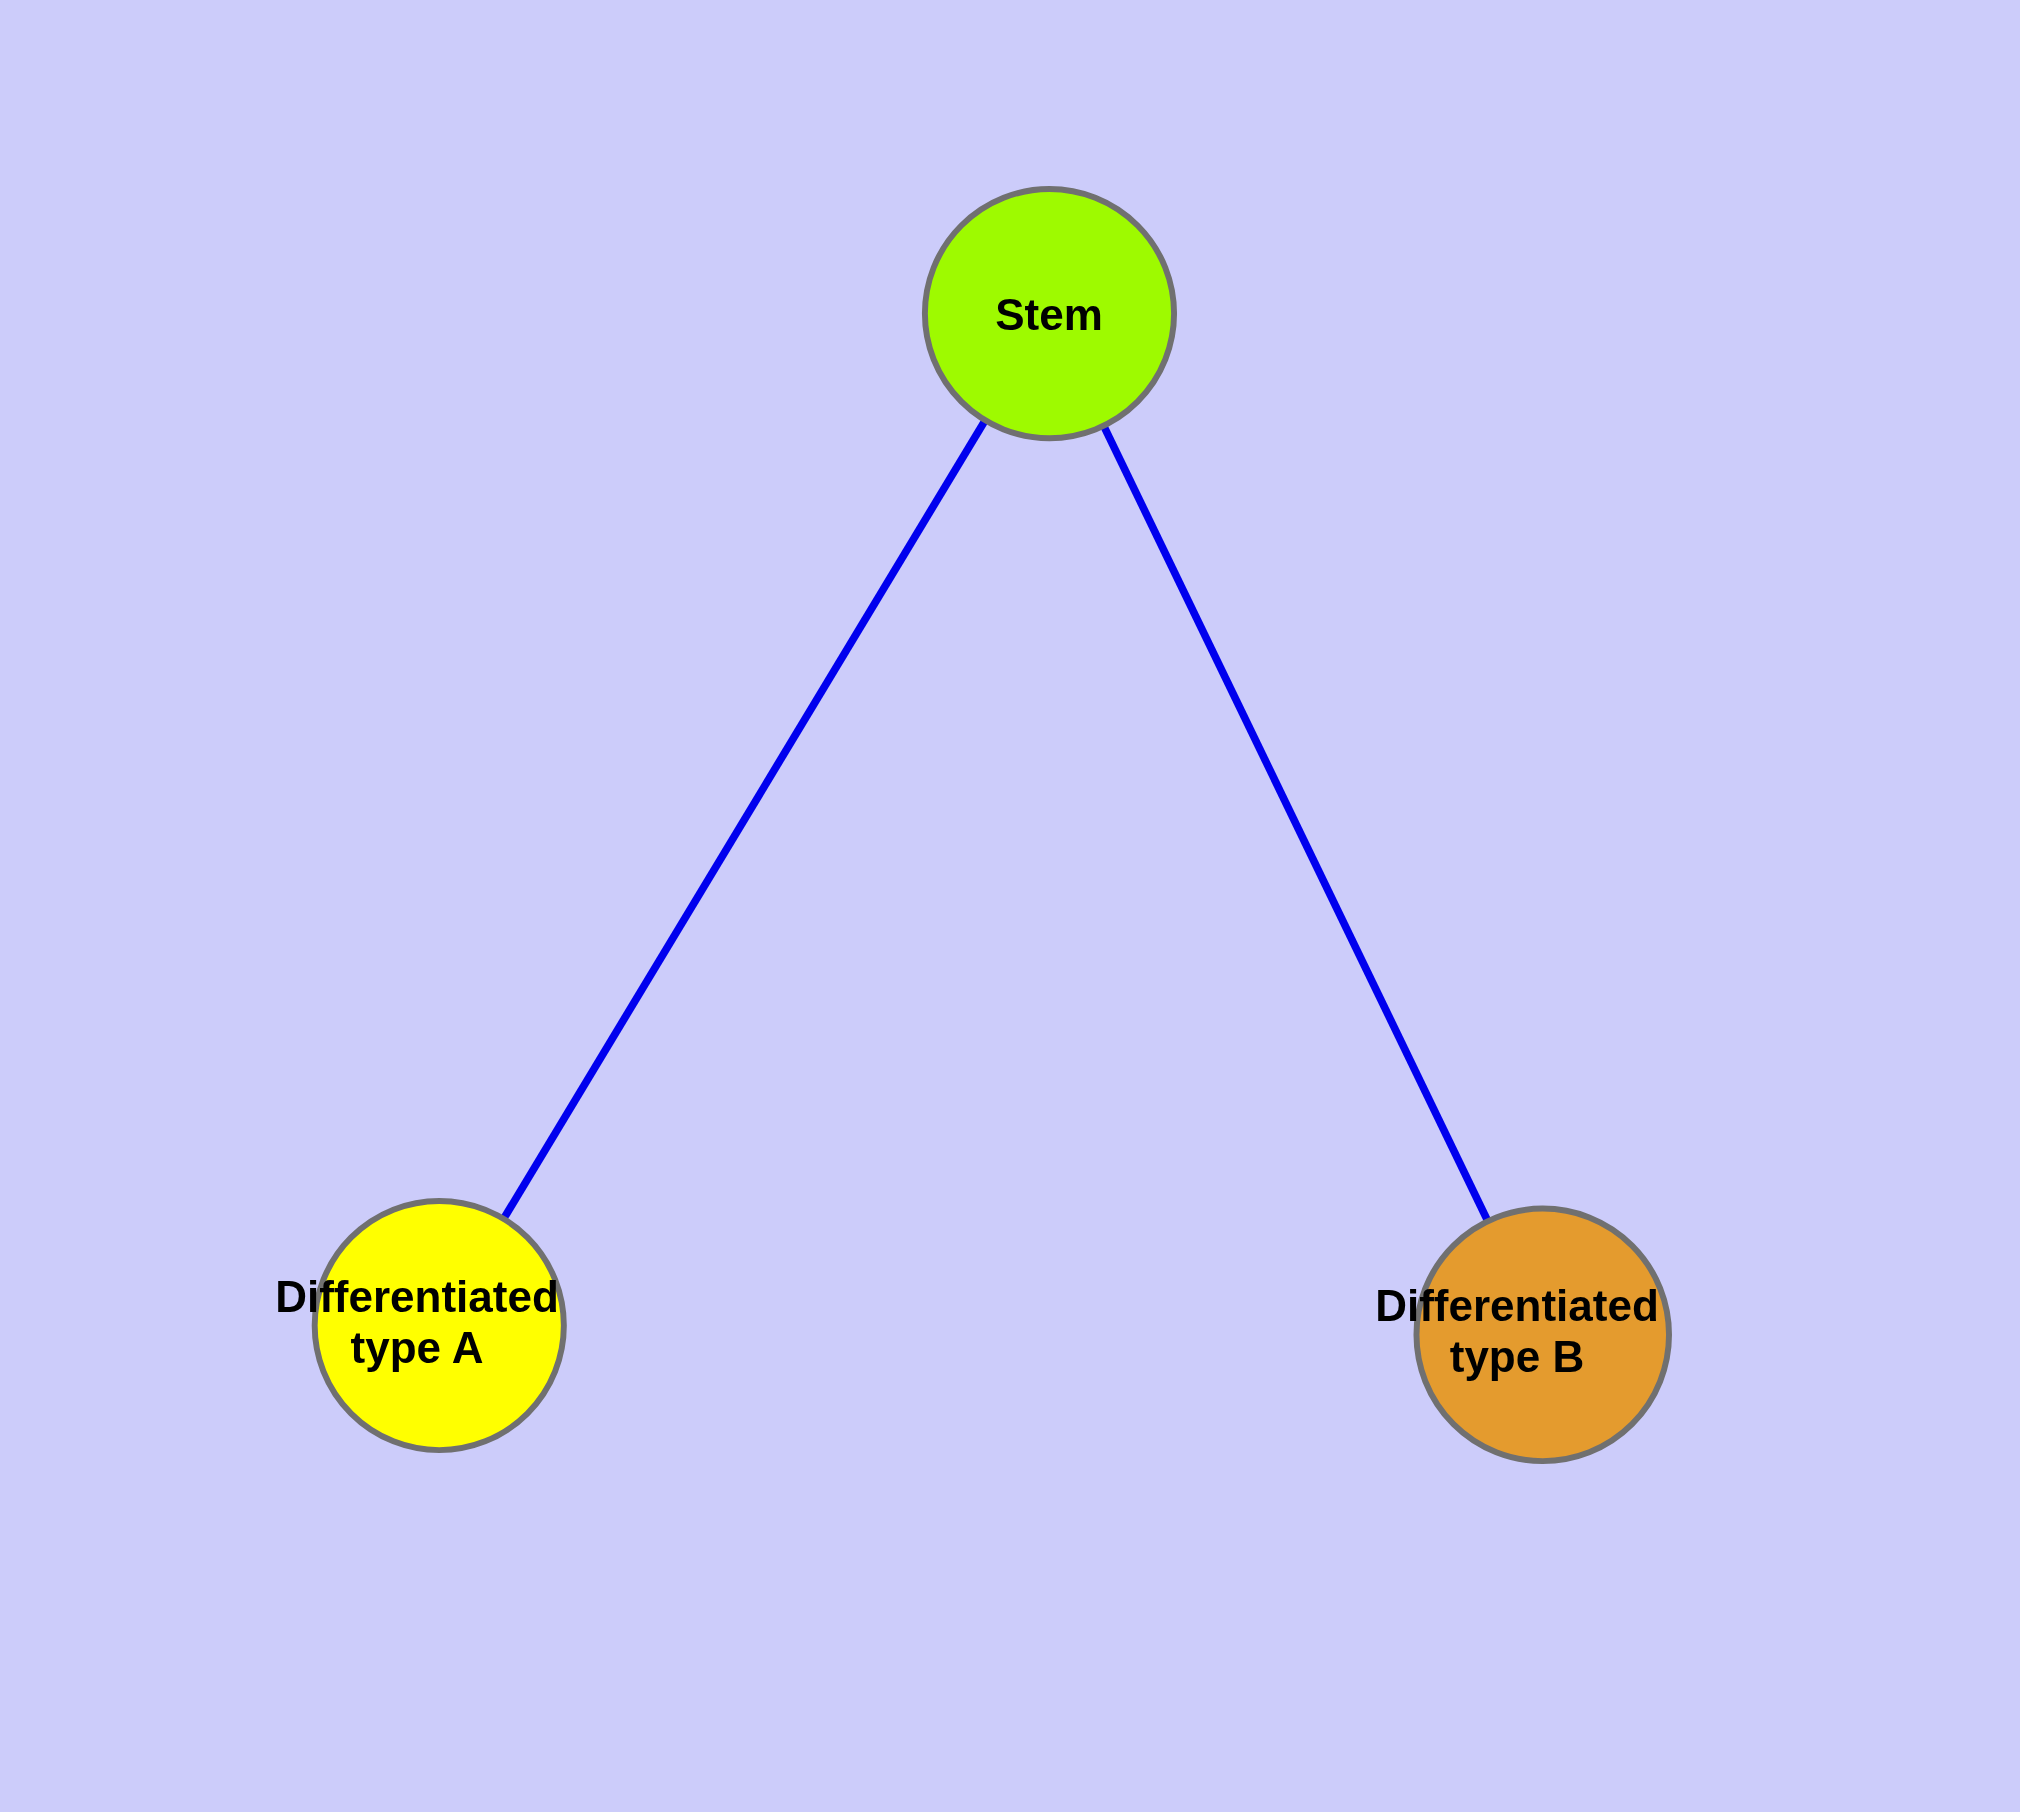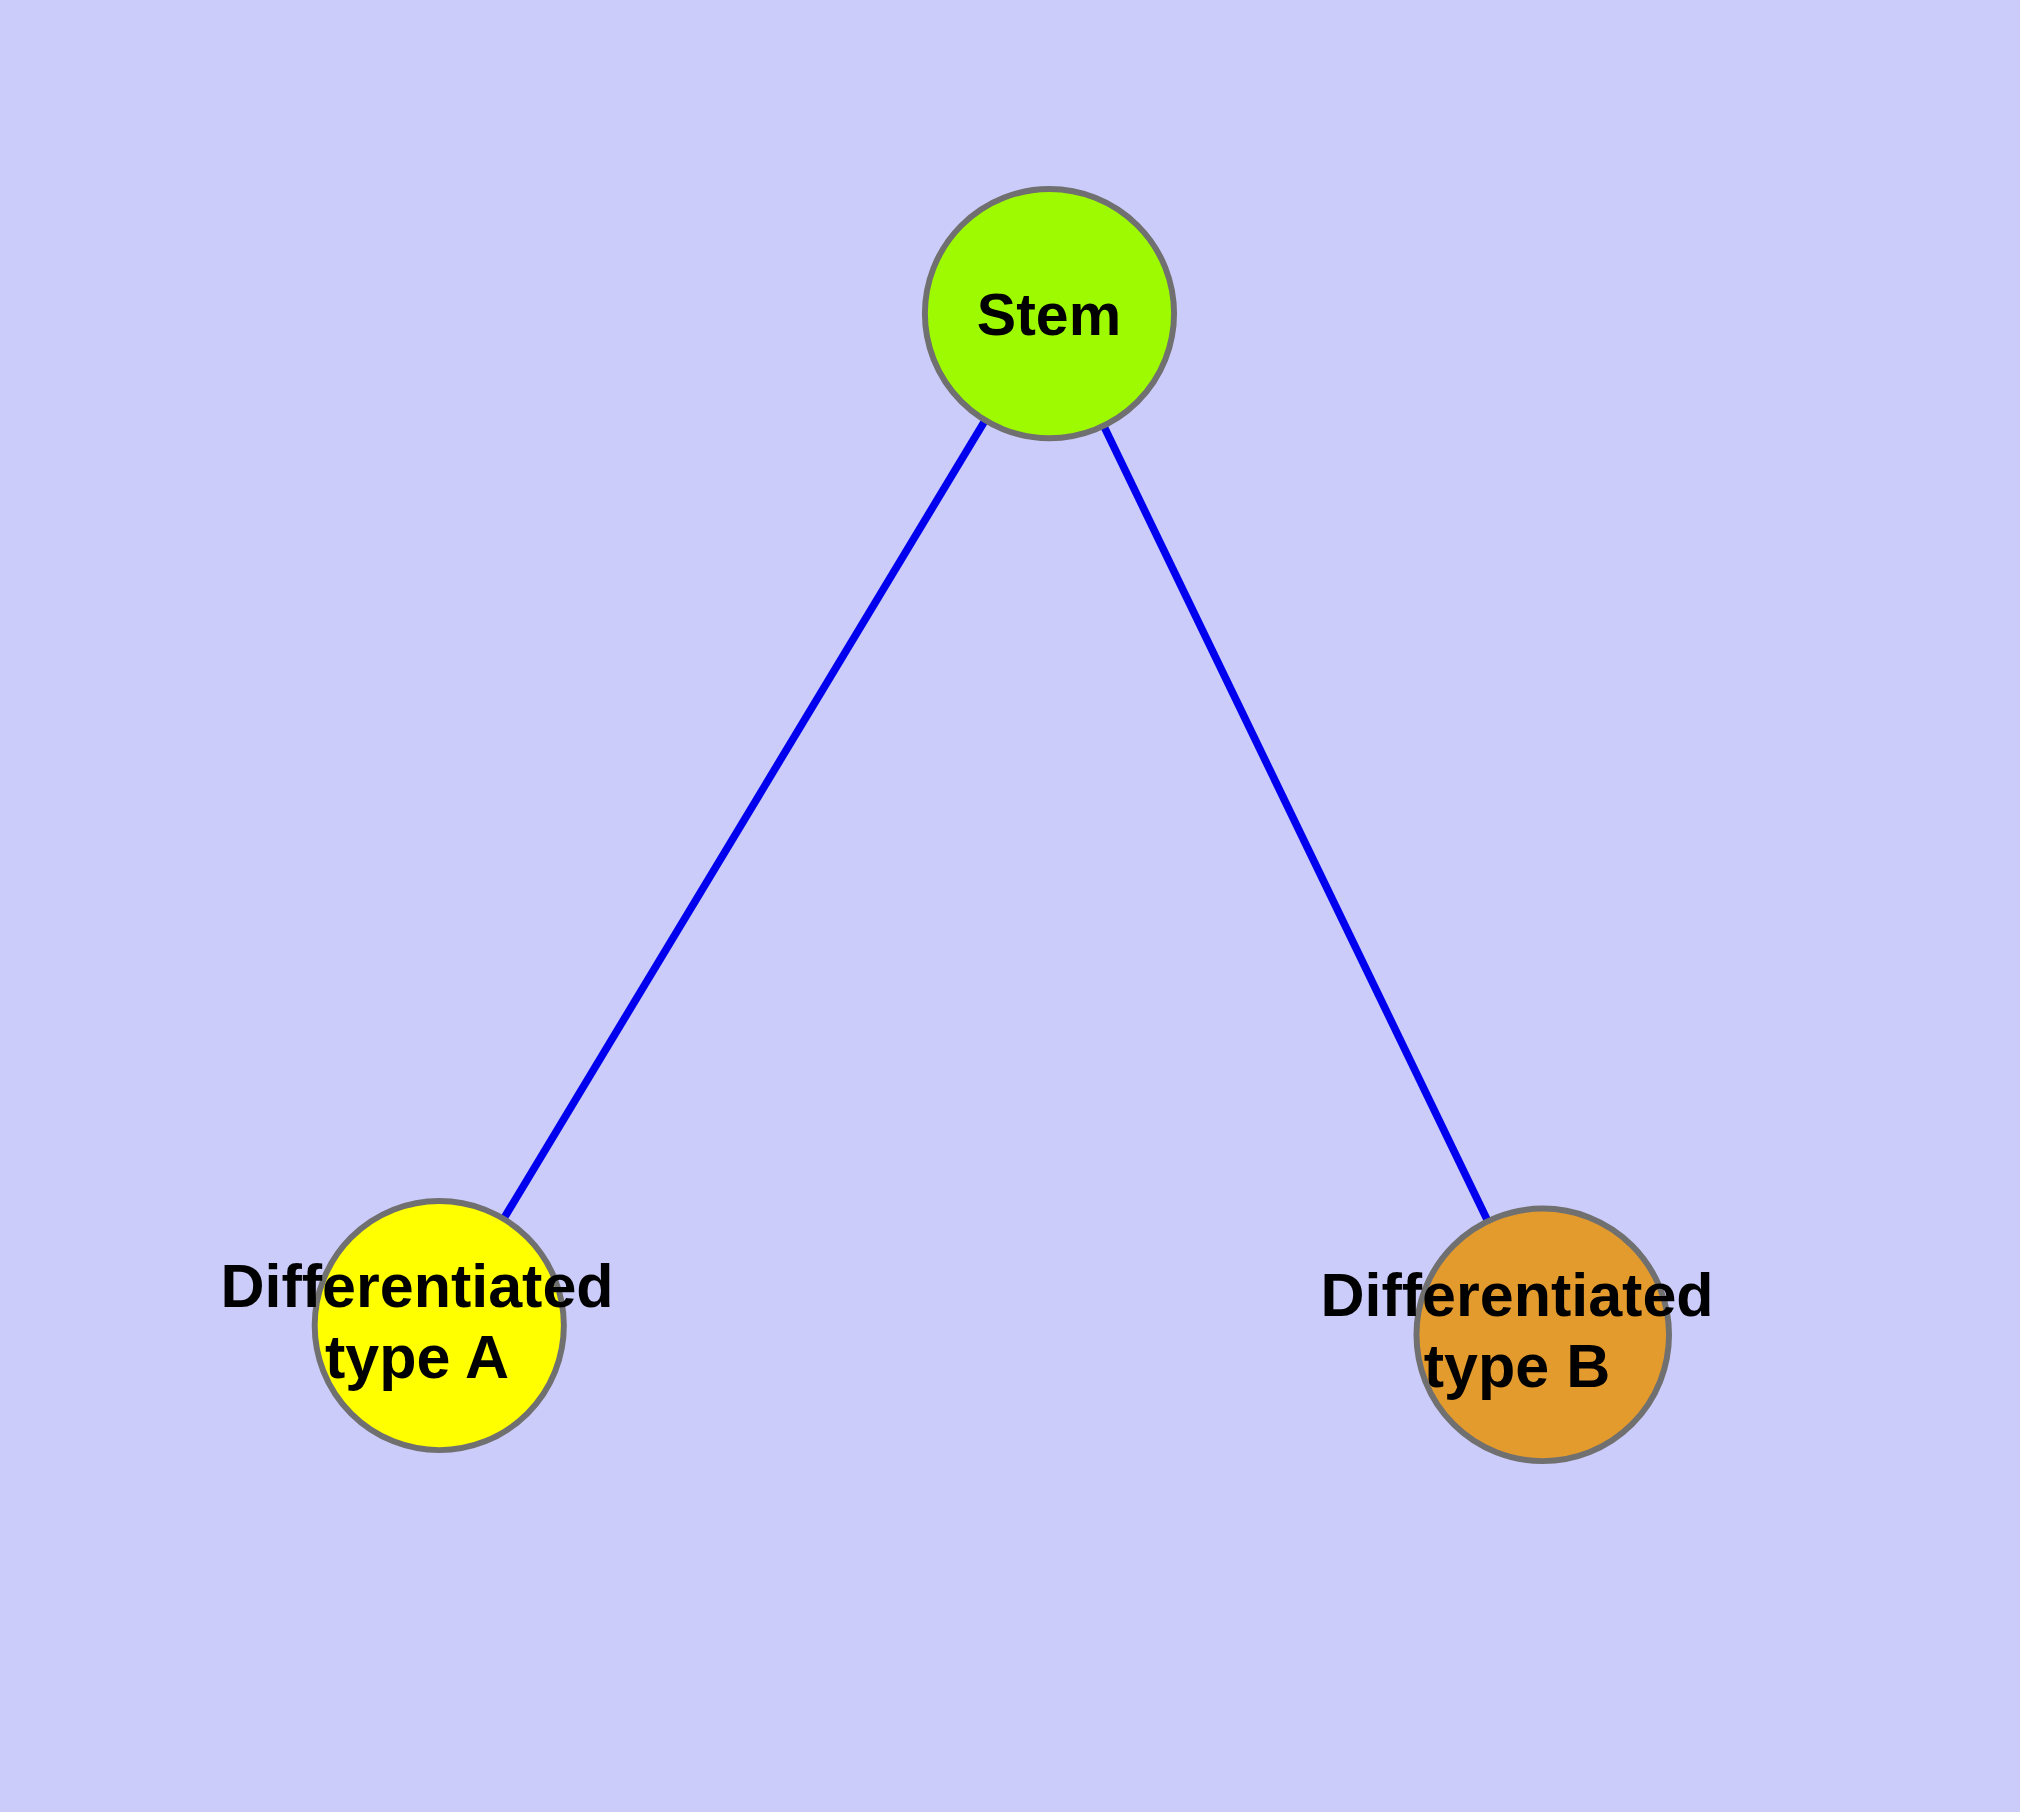--- a/index.html
+++ b/index.html
@@ -31,24 +31,24 @@
     color: #000000;
     font-family: "Liberation Sans", sans-serif;
     font-weight: bold;
     text-align: center;
     line-height: 1.16;
     white-space: pre;
     pointer-events: none;
     transform: translate(-50%, -50%);
   }
   .label-stem {
-    font-size: 59px;
+    font-size: 44px;
   }
   .label-typea, .label-typeb {
-    font-size: 61px;
+    font-size: 44px;
   }
 </style>
 </head>
 <body>
 
 <div id="canvas" style="background: rgb(204, 204, 250);">
 
   <svg id="graph-svg" viewBox="0 0 2384 2138">
     <g id="edges-layer">
       <line class="graph-edge" id="edge-0" stroke-width="9" stroke-linecap="butt" x1="1238" y1="370" x2="518" y2="1564" stroke="#0000ee"></line>

